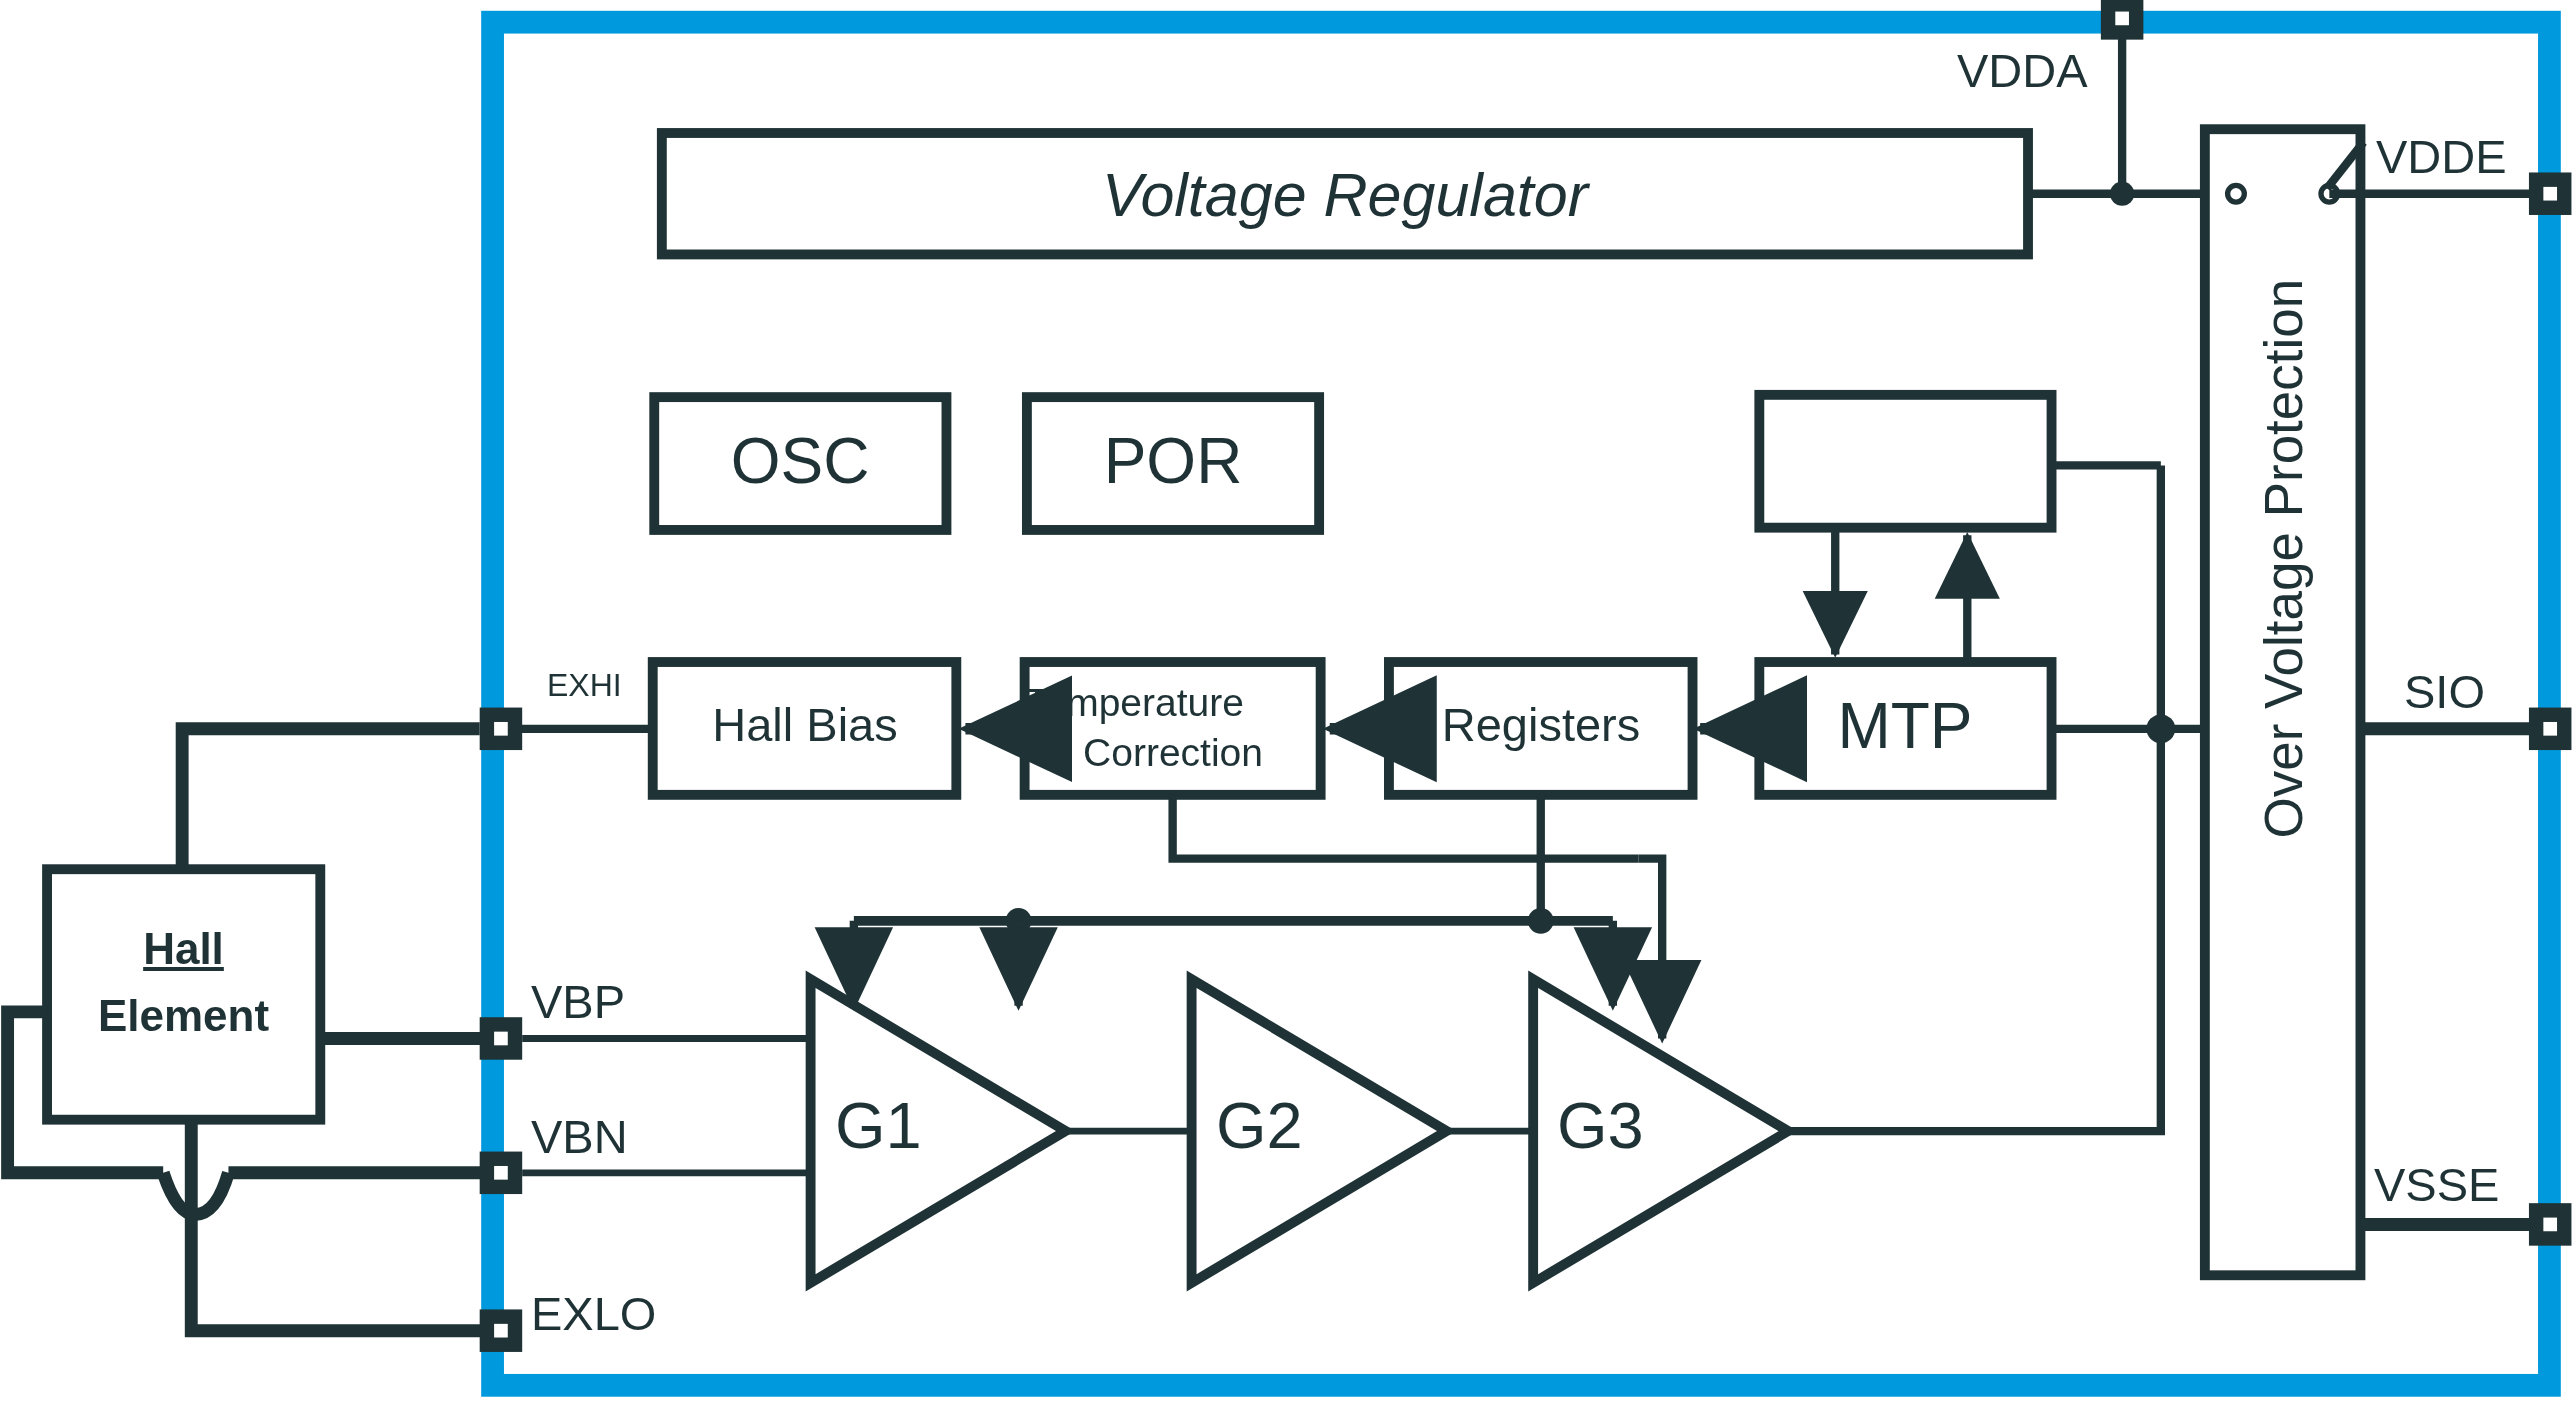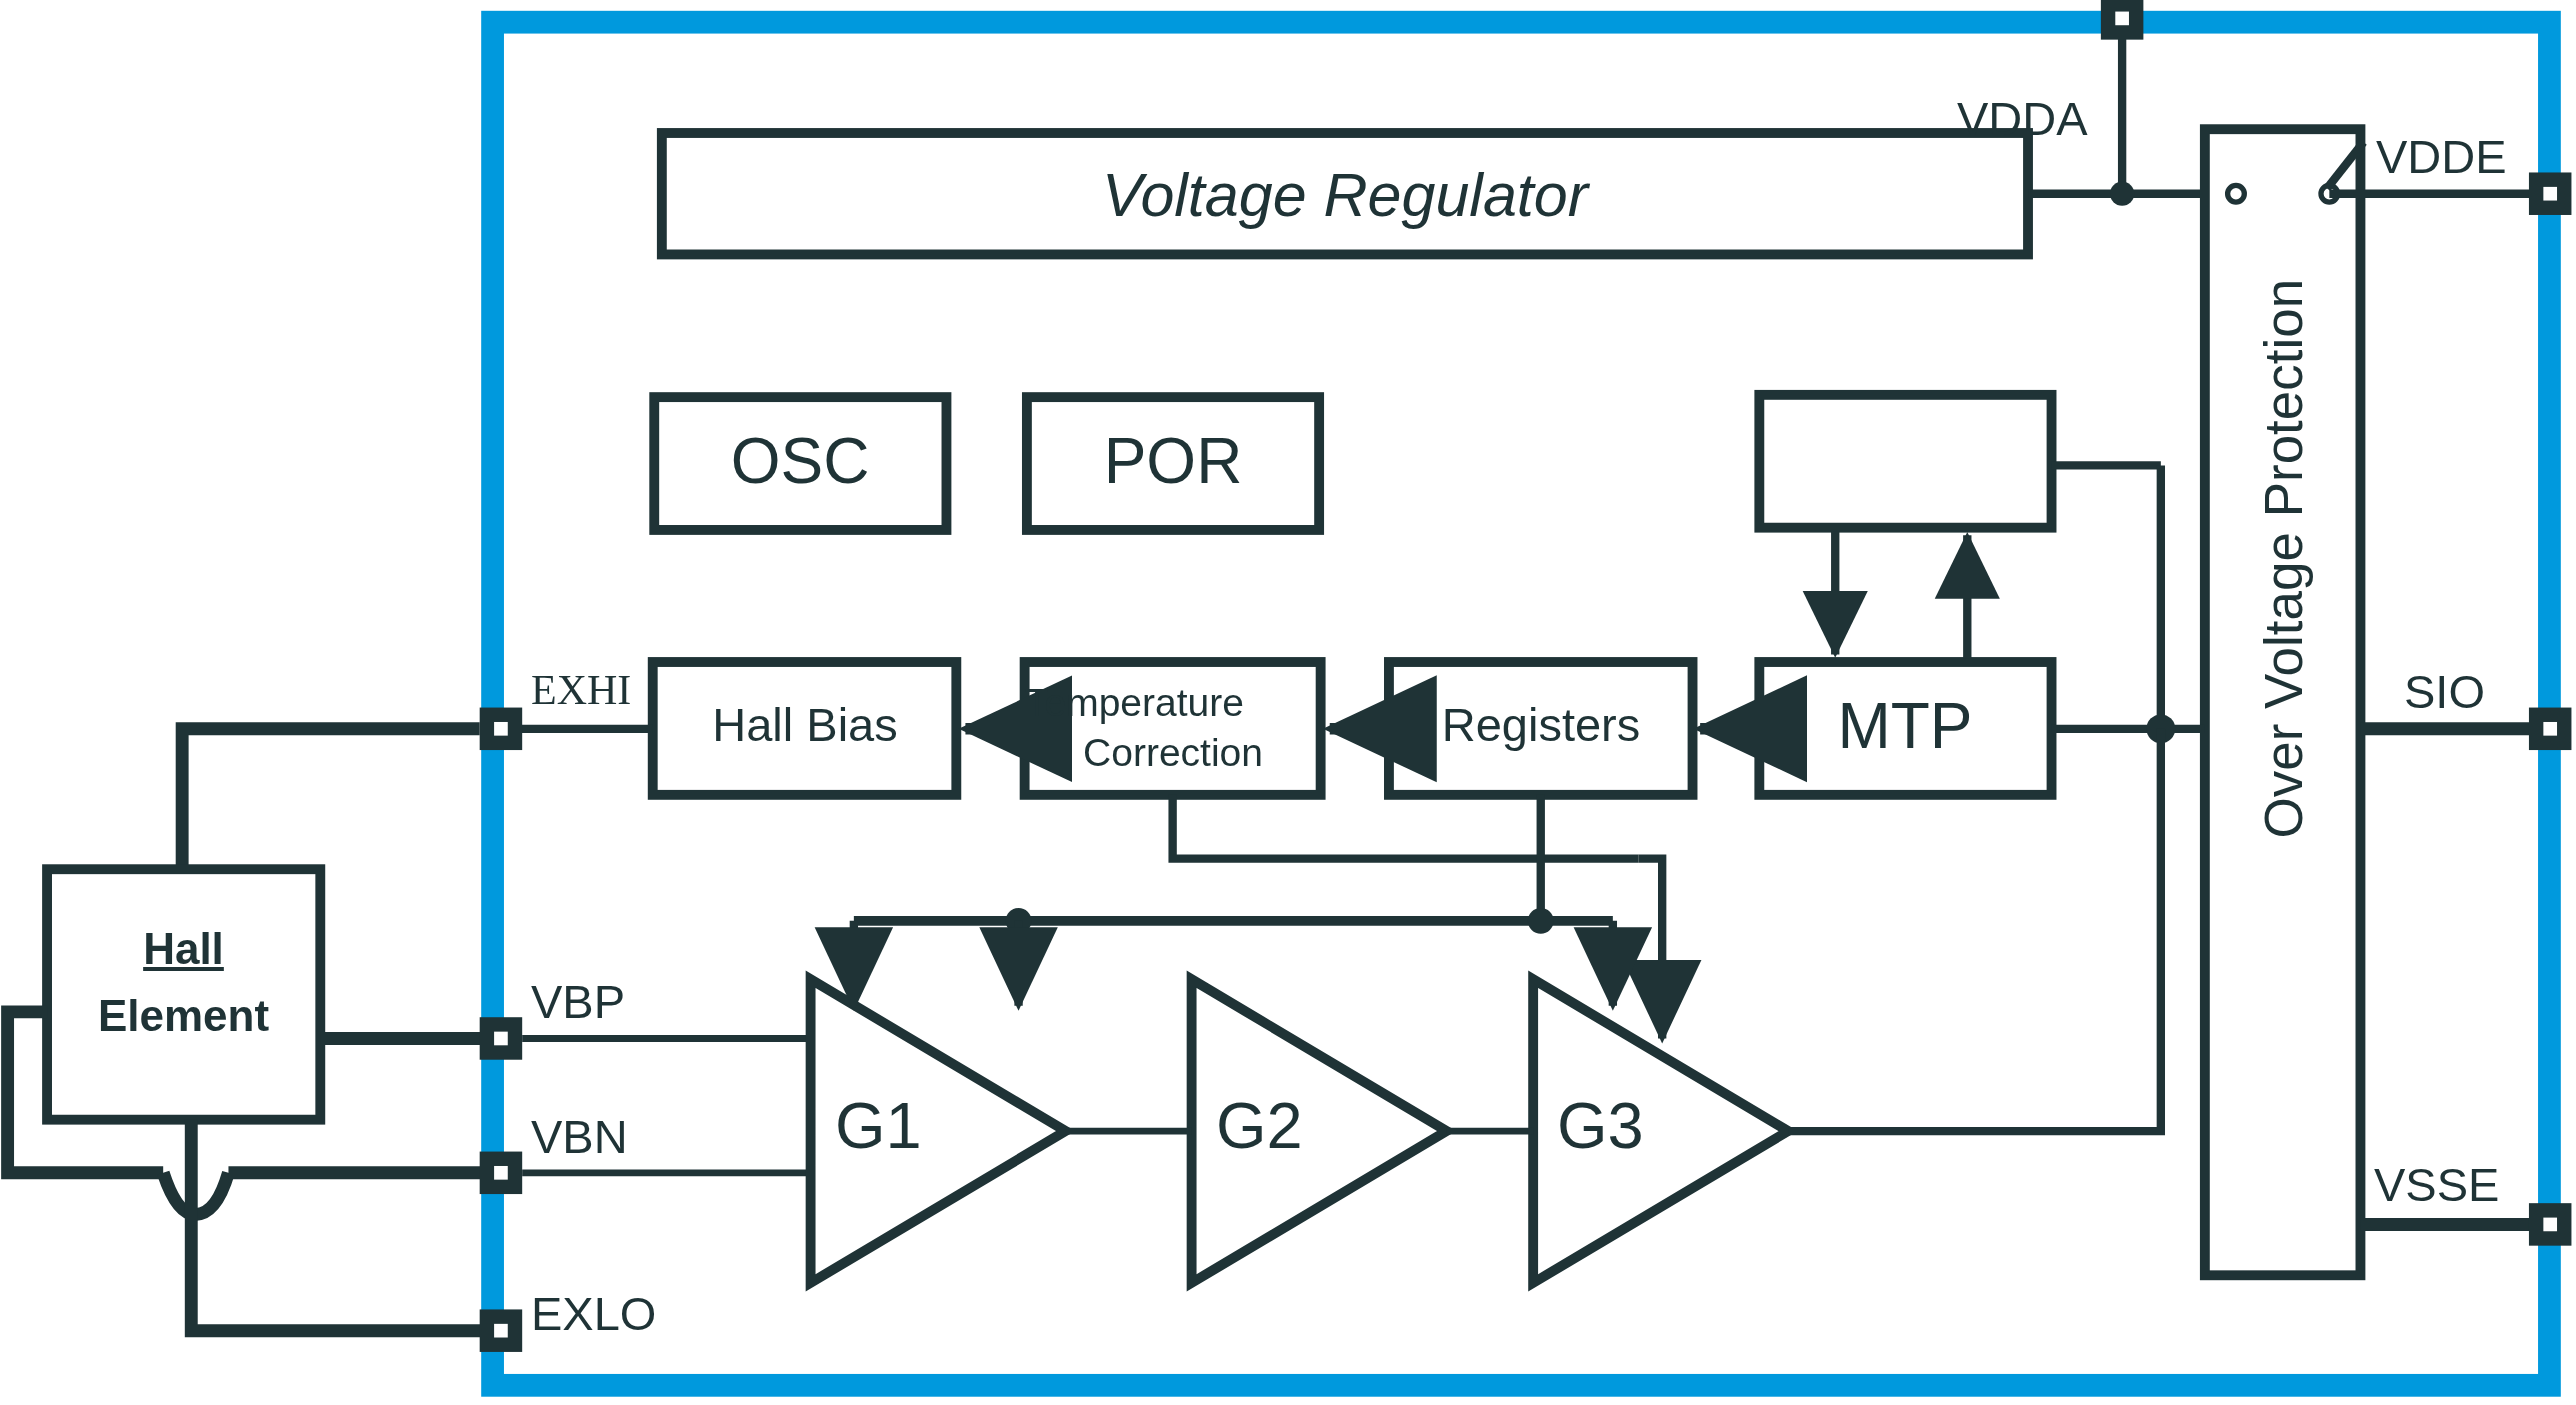--- a/index.html
+++ b/index.html
@@ -150,24 +150,24 @@
   <div class="lbl" style="left:2158px;top:687px;width:250px;text-align:center;font-size:53px;
               transform:rotate(-90deg);transform-origin:center center;">Over Voltage Protection</div>
 
   <div class="lbl" style="left:47px;top:927px;width:273px;text-align:center;font-size:44px;font-weight:bold;text-decoration:underline;">Hall</div>
   <div class="lbl" style="left:47px;top:994px;width:273px;text-align:center;font-size:44px;font-weight:bold;">Element</div>
 
   <div class="lbl" style="left:835px;top:1093px;font-size:65px;">G1</div>
   <div class="lbl" style="left:1216px;top:1093px;font-size:65px;">G2</div>
   <div class="lbl" style="left:1557px;top:1093px;font-size:65px;">G3</div>
 
-  <div class="lbl" style="left:1957px;top:47px;font-size:47px;margin-top:48px;">VDDA</div>
+  <div class="lbl" style="left:1957px;top:47px;font-size:47px;">VDDA</div>
   <div class="lbl" style="left:2376px;top:133px;font-size:47px;">VDDE</div>
   <div class="lbl" style="left:2404px;top:668px;font-size:47px;">SIO</div>
   <div class="lbl" style="left:2374px;top:1161px;font-size:47px;">VSSE</div>
 
-  <div class="lbl" style="left:531px;top:669px;font-size:42px;font-family:Liberation Serif, serif;">EXHI</div>
+  <div class="lbl" style="left:547px;top:669px;font-size:32px;">EXHI</div>
   <div class="lbl" style="left:531px;top:978px;font-size:47px;">VBP</div>
   <div class="lbl" style="left:531px;top:1113px;font-size:47px;">VBN</div>
   <div class="lbl" style="left:531px;top:1290px;font-size:47px;">EXLO</div>
 
 </div>
 
 
 </body></html>

